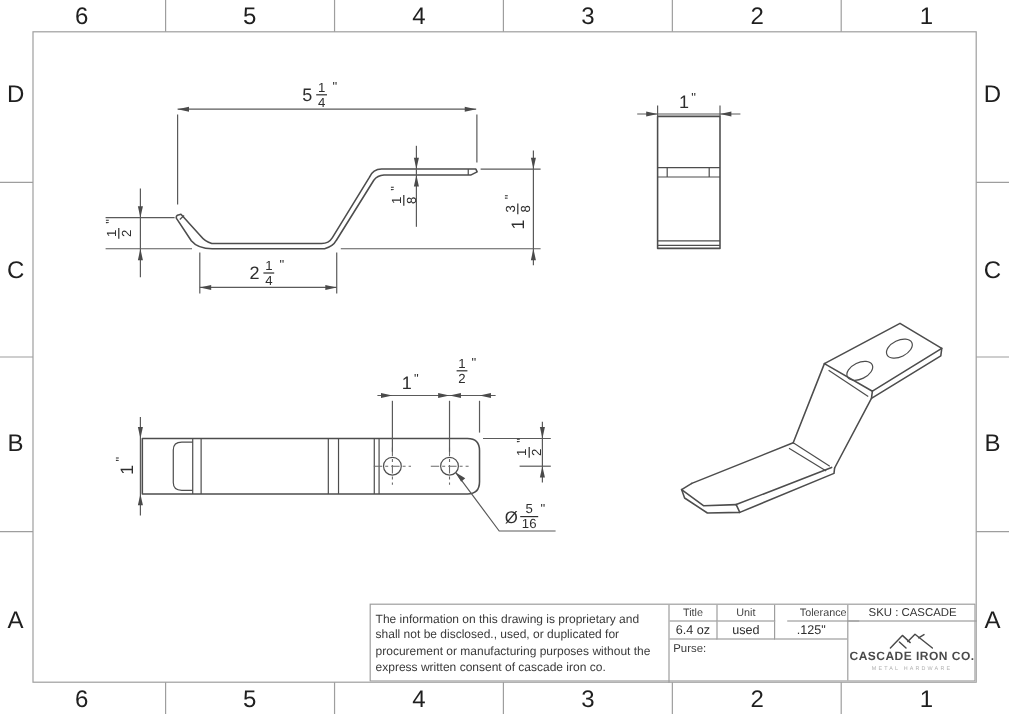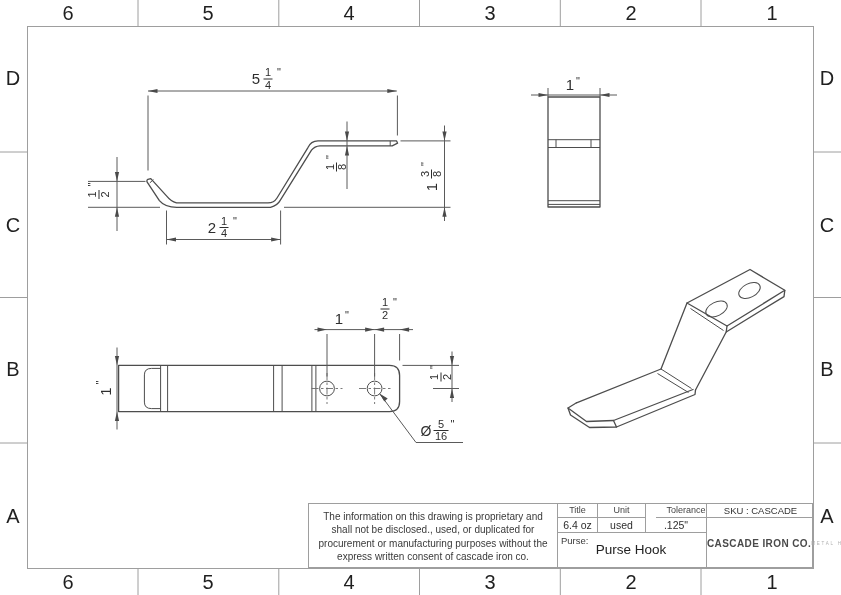--- a/index.html
+++ b/index.html
@@ -15,32 +15,32 @@
   .frame{stroke:#9e9e9e;stroke-width:1;fill:none;}
   .dt{font-size:15px;}
   .df{font-size:11px;}
   .dsym{font-size:14px;}
   .fbar{stroke:#2e2e2e;stroke-width:1;}
   
   .tblock{position:absolute;left:308px;top:503px;width:505px;height:65px;
           border:1px solid #9e9e9e;box-sizing:border-box;background:#fff;color:#333;}
   .tb-note{position:absolute;left:0;top:0;width:249px;height:65px;border-right:1px solid #9e9e9e;
            box-sizing:border-box;display:flex;align-items:center;justify-content:center;
-           text-align:center;font-size:10px;line-height:13.2px;padding:0 4px;color:#3a3a3a;}
+           font-size:10px;line-height:13.2px;padding:0 4px;color:#3a3a3a;}
   .tb-cell{position:absolute;box-sizing:border-box;text-align:center;overflow:hidden;}
   .hdr{font-size:9px;line-height:13px;color:#444;}
   .val{font-size:10.5px;line-height:14px;color:#2e2e2e;}
   .bR{border-right:1px solid #9e9e9e;}
   .bB{border-bottom:1px solid #9e9e9e;}
   .bL{border-left:1px solid #9e9e9e;}
   .tb-titlelabel{position:absolute;left:252px;top:31px;font-size:9.5px;color:#3a3a3a;}
   .tb-title{position:absolute;left:249px;top:38px;width:146px;text-align:center;
             font-size:13.5px;color:#222;}
   .tb-logo{position:absolute;left:397px;top:14px;width:106px;height:49px;display:flex;
-           flex-direction:row;align-items:center;}
+           flex-direction:column;align-items:center;justify-content:center;}
   .tb-company{font-size:10px;font-weight:600;letter-spacing:0.4px;color:#4a4a4a;white-space:nowrap;margin-top:1px;}
   .tb-tagline{font-size:4.5px;letter-spacing:1.8px;color:#b0b0b0;white-space:nowrap;margin-top:1px;}
 </style>
 </head>
 <body>
 
 <div class="canvas">
 
 <svg width="841" height="595" viewBox="0 0 841 595">
 
@@ -281,21 +281,20 @@
 
     <div class="tb-cell hdr bR bB" style="left:249px;top:0;width:40px;height:14px;">Title</div>
     <div class="tb-cell hdr bR bB" style="left:289px;top:0;width:48px;height:14px;">Unit</div>
     <div class="tb-cell hdr bB" style="left:347px;top:0;width:60px;height:14px;">Tolerance</div>
 
     <div class="tb-cell val bR bB" style="left:249px;top:14px;width:40px;height:15px;">6.4 oz</div>
     <div class="tb-cell val bR bB" style="left:289px;top:14px;width:48px;height:15px;">used</div>
     <div class="tb-cell val bB" style="left:337px;top:14px;width:60px;height:15px;">.125"</div>
 
     <div class="tb-titlelabel">Purse:</div>
-    <div class="tb-title">Purse Hook</div>
 
     <div class="tb-cell bL bB" style="left:397px;top:0;width:108px;height:14px;font-size:9.5px;line-height:13px;color:#333;">SKU : CASCADE</div>
 
     <div class="tb-logo bL" style="left:397px;">
       <svg width="42" height="15" viewBox="0 0 42 15">
         <g fill="none" stroke="#4a4a4a" stroke-width="1.2" stroke-linecap="round" stroke-linejoin="round">
           <path d="M3,14 L13,3.5 L19.5,9.5"></path>
           <path d="M10.5,9 L16,14"></path>
           <path d="M17.5,8.5 L23.5,2.5 L38,14"></path>
           <path d="M26.5,5.5 L31,2.8"></path>

